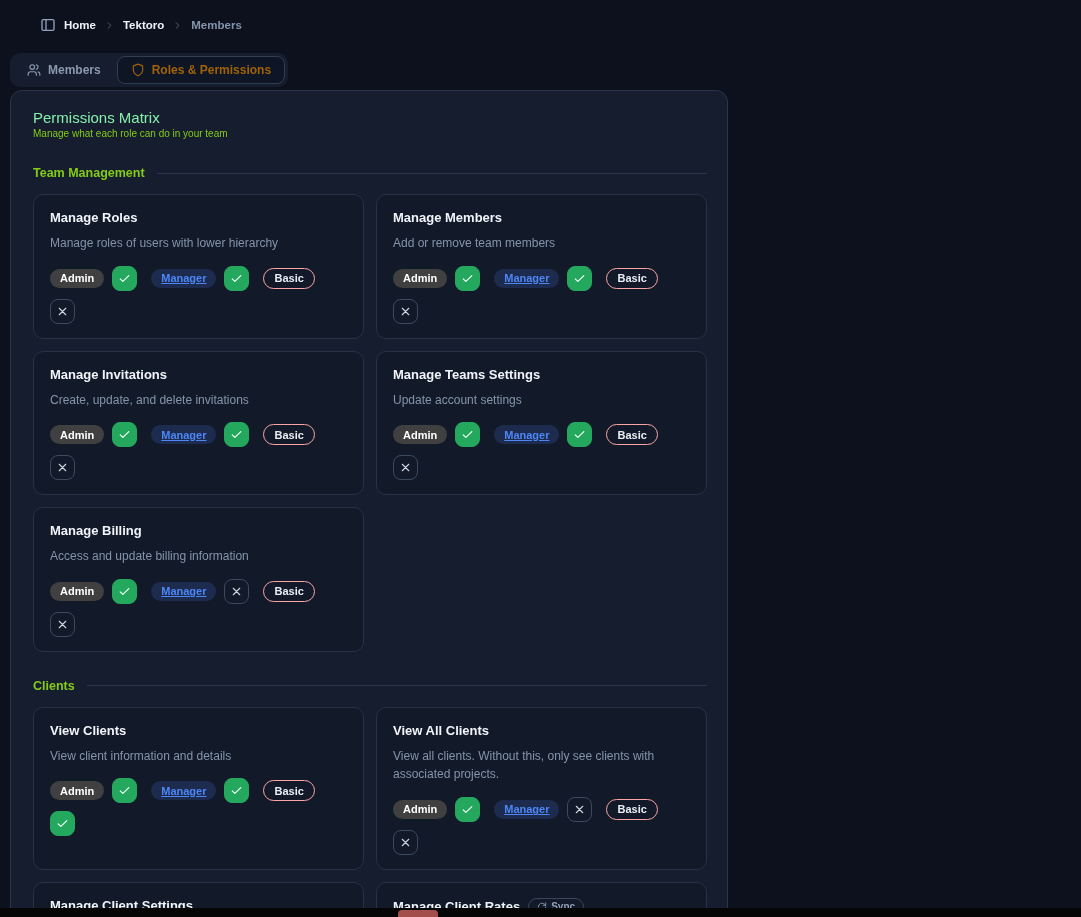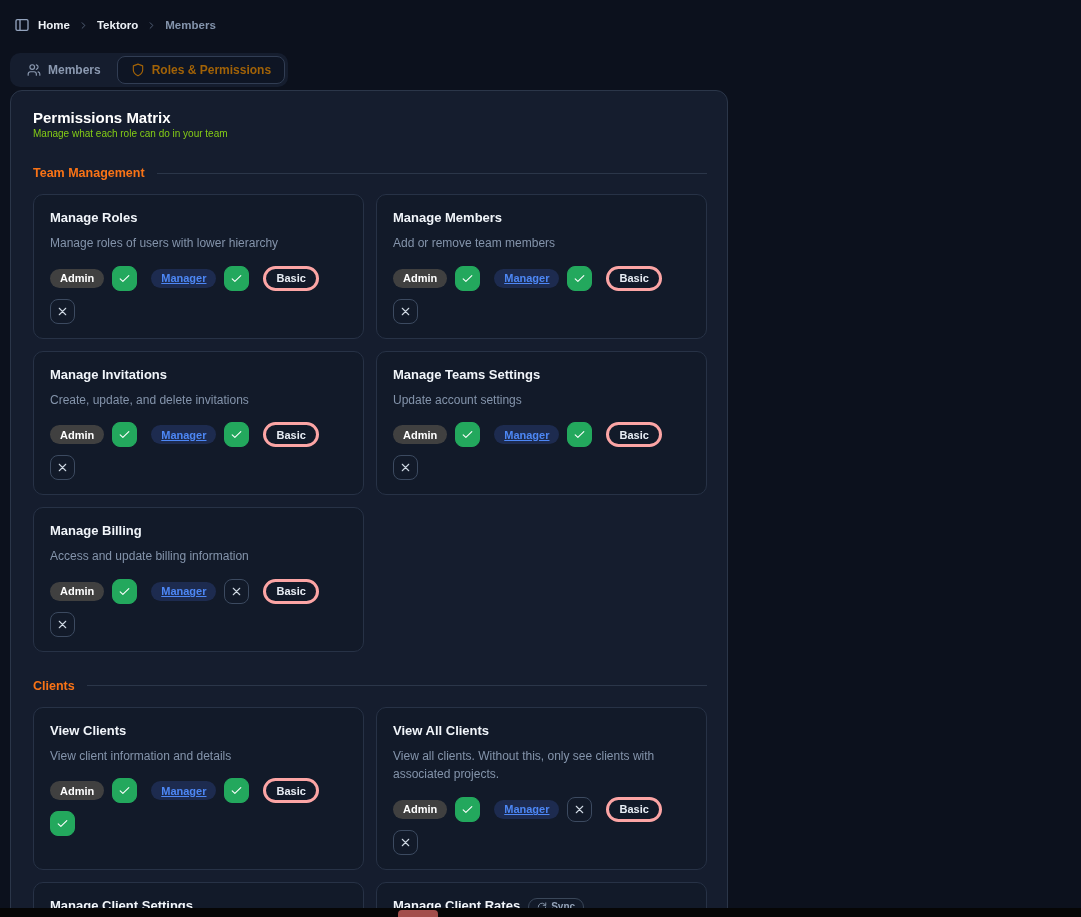--- a/index.html
+++ b/index.html
@@ -7,60 +7,60 @@
   body {
     font-family:"Liberation Sans", sans-serif;
     background:#0c111d;
     color:#eef2f7;
     position:relative;
     overflow:hidden;
   }
   .icon svg { display:block; fill:none; stroke:currentColor; stroke-width:2; stroke-linecap:round; stroke-linejoin:round; }
 
   
-  .breadcrumb { display:flex; align-items:center; gap:8px; padding:17px 0 0 14px; }
+  .breadcrumb { display:flex; align-items:center; gap:8px; padding:17px 0 0 14px;margin-left:26px; }
   .crumb-toggle { width:16px; height:16px; color:#93a3bd; cursor:pointer; }
   .crumb { font-size:11.5px; font-weight:bold; color:#eef2f7; cursor:pointer; }
   .crumb.muted { color:#8494ac; font-weight:bold; }
   .crumb-sep { width:11px; height:11px; color:#55627a; }
 
   
   .tabsbar { display:inline-flex; align-items:center; gap:2px; margin:20px 0 0 10px;
     background:#151d2e; border-radius:10px; padding:3px; }
   .tab { display:flex; align-items:center; gap:7px; padding:6px 13px; border-radius:8px;
     font-size:12px; font-weight:bold; color:#8b99b0; border:1px solid transparent;
     background:transparent; cursor:pointer; font-family:inherit; }
   .tab .icon { width:14px; height:14px; }
   .tab.active { background:#0e1524; border-color:#313d53; color:#a16207; }
 
   
   .panel { position:absolute; left:10px; top:90px; width:718px; height:830px;
     background:#151d2e; border:1px solid #2b3649; border-radius:12px;
     padding:18px 20px 0 22px; overflow:hidden; }
-  .panel-title { font-size:15px; font-weight:bold; color:#ffffff; }
+  .panel-title { font-size:15px; font-weight:normal; color:#86efac; }
   .panel-subtitle { font-size:10px; color:#84cc16; margin-top:2px; }
 
   .section-head { display:flex; align-items:center; gap:12px; margin:27px 0 14px 0; }
-  .section-title { font-size:12.5px; font-weight:bold; color:#f97316; white-space:nowrap; }
+  .section-title { font-size:12.5px; font-weight:bold; color:#84cc16; white-space:nowrap; }
   .section-line { flex:1; height:1px; background:#2b3649; }
 
   .grid { display:grid; grid-template-columns:1fr 1fr; gap:12px 12px; }
   .card { background:#121a29; border:1px solid #273246; border-radius:10px; padding:15px 16px 14px 16px; }
-  .card-title-row { display:flex; gap:8px; }
+  .card-title-row { display:flex; align-items:center; gap:8px; }
   .card-title { font-size:13px; font-weight:bold; color:#f1f5fa; }
   .sync-badge { display:inline-flex; align-items:center; gap:4px; font-size:10px; font-weight:bold;
     color:#94a3b8; border:1px solid #3a4759; border-radius:999px; padding:2.5px 8px; }
   .sync-badge .icon { width:10px; height:10px; }
   .card-desc { font-size:12px; color:#8494ab; margin-top:9px; line-height:1.55; }
 
   .toggles { display:flex; align-items:center; gap:8px; margin-top:13px; flex-wrap:wrap; }
   .pill { font-size:11px; font-weight:bold; border-radius:999px; padding:3.5px 10px; white-space:nowrap; }
   .pill.admin { background:#404040; color:#ffffff; }
   .pill.manager { background:#1d2b4f; color:#4d87f5; margin-left:6px;text-decoration:underline; }
-  .pill.basic { background:transparent; color:#e9eef5; border:3px solid #fca5a5; margin-left:6px; }
+  .pill.basic { background:transparent; color:#e9eef5; border:1px solid #fca5a5; margin-left:6px; }
   .toggle { width:25px; height:25px; border-radius:8px; display:flex; align-items:center; justify-content:center;
     cursor:pointer; font-family:inherit; }
   .toggle .icon { width:13px; height:13px; }
   .toggle.allowed { background:#23a85d; border:1px solid #23a85d; color:#ffffff; }
   .toggle.denied { background:#121a29; border:1px solid #3c4a60; color:#cfd8e3; }
 
   
   .black-strip { position:absolute; left:0; bottom:0; width:1081px; height:9px; background:#060606; z-index:5; }
   .red-blob { position:absolute; left:398px; bottom:0; width:40px; height:7px; background:#a34e4b;
     border-radius:4px 4px 0 0; z-index:6; }

